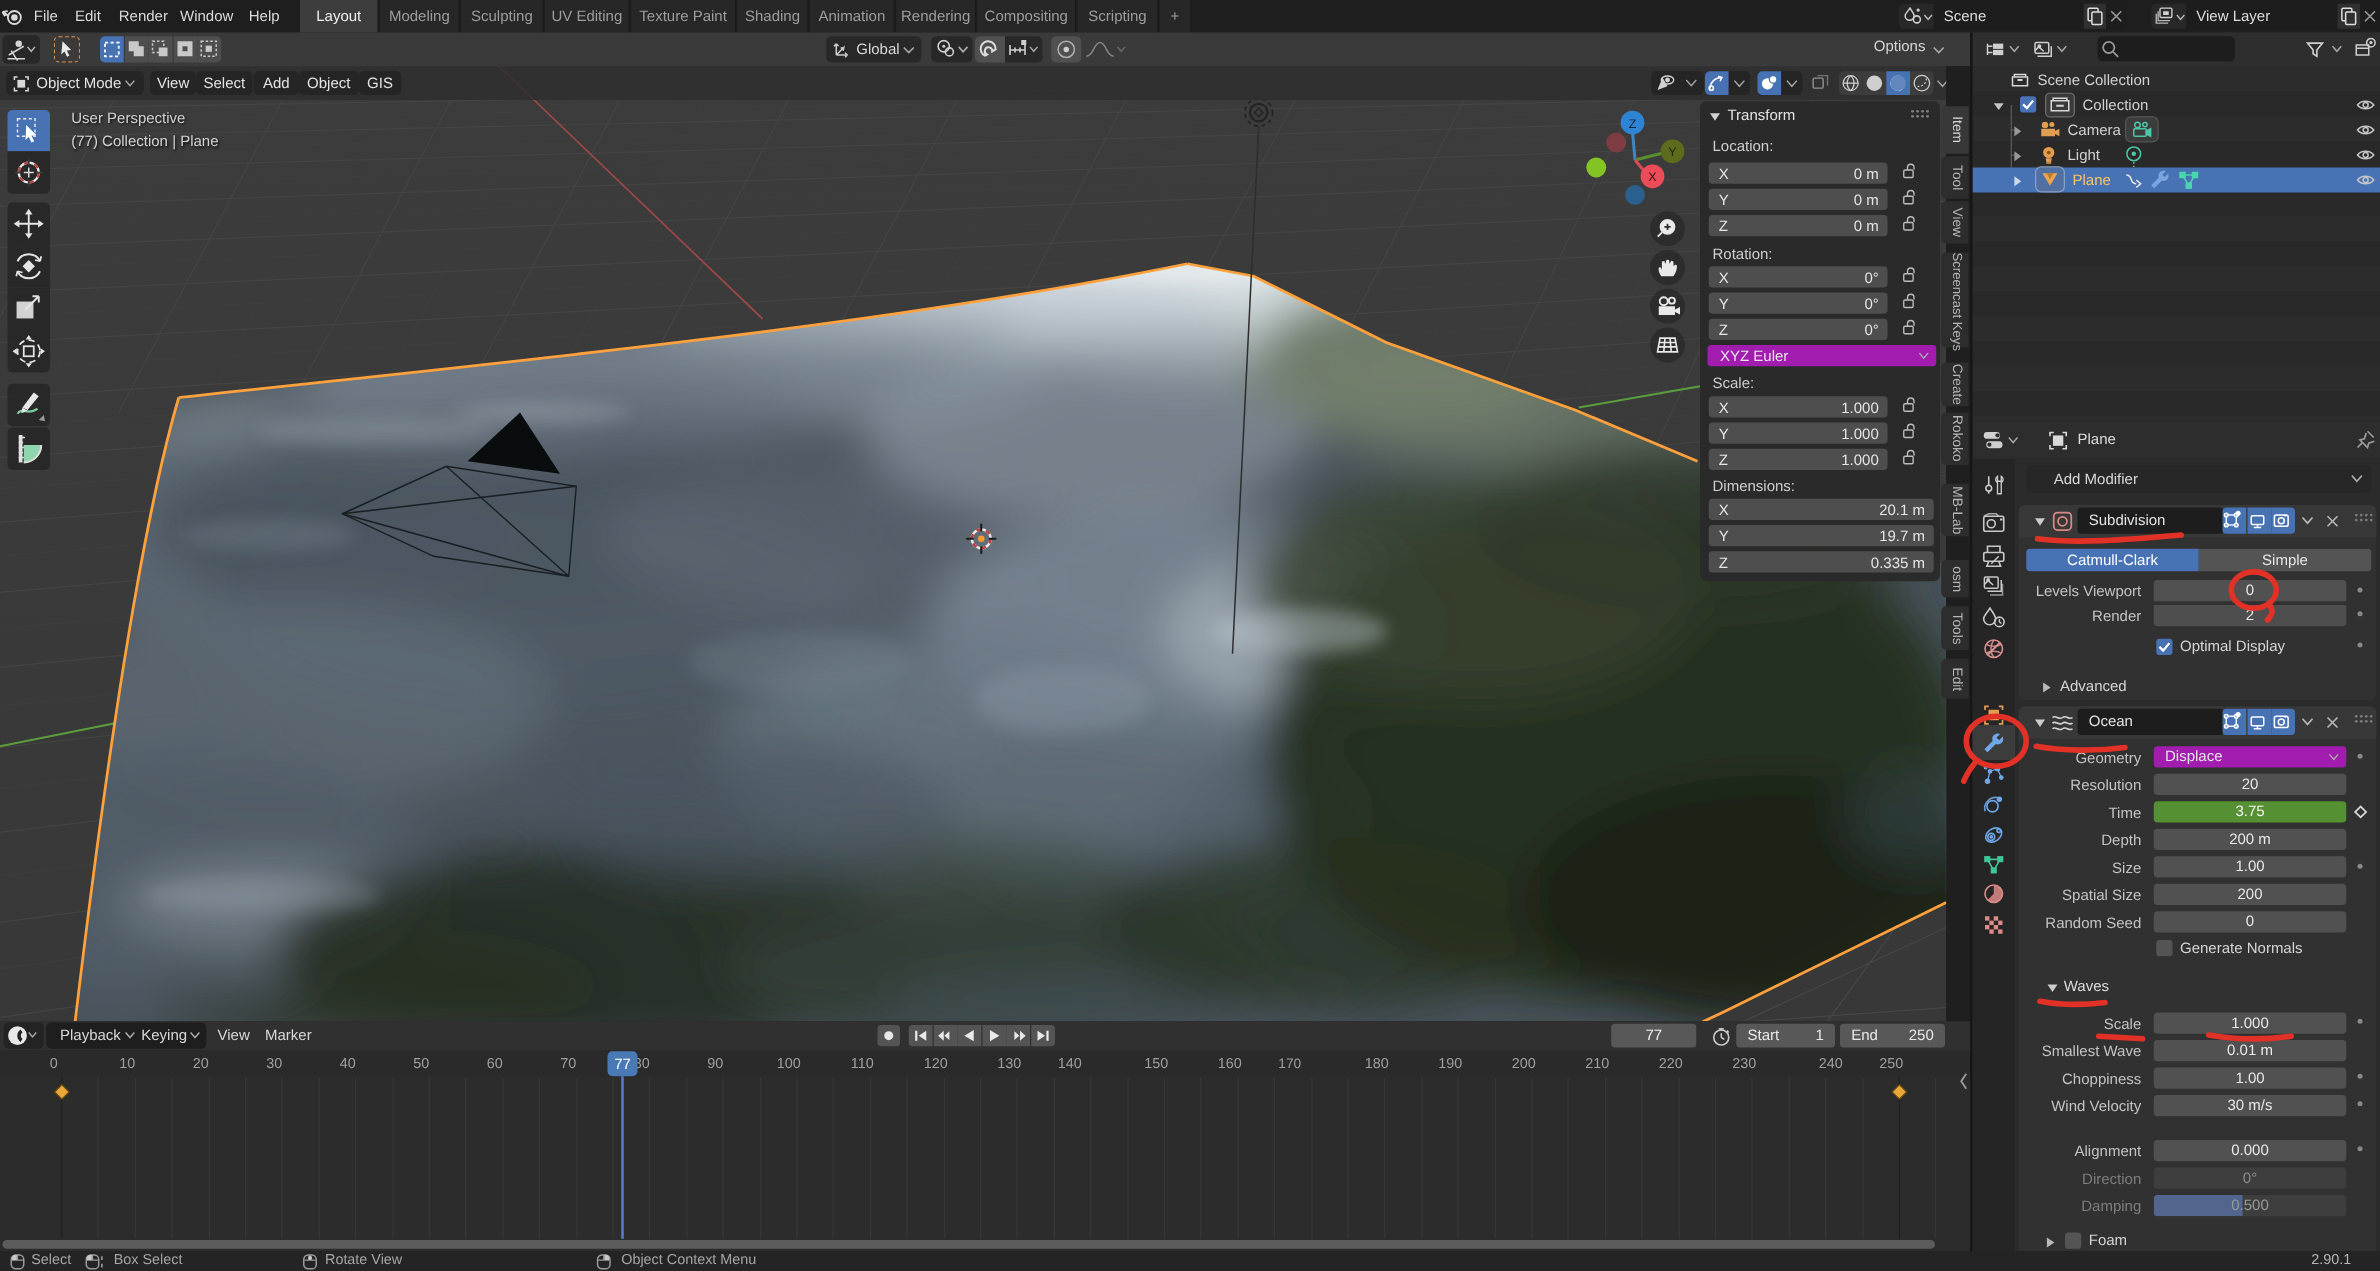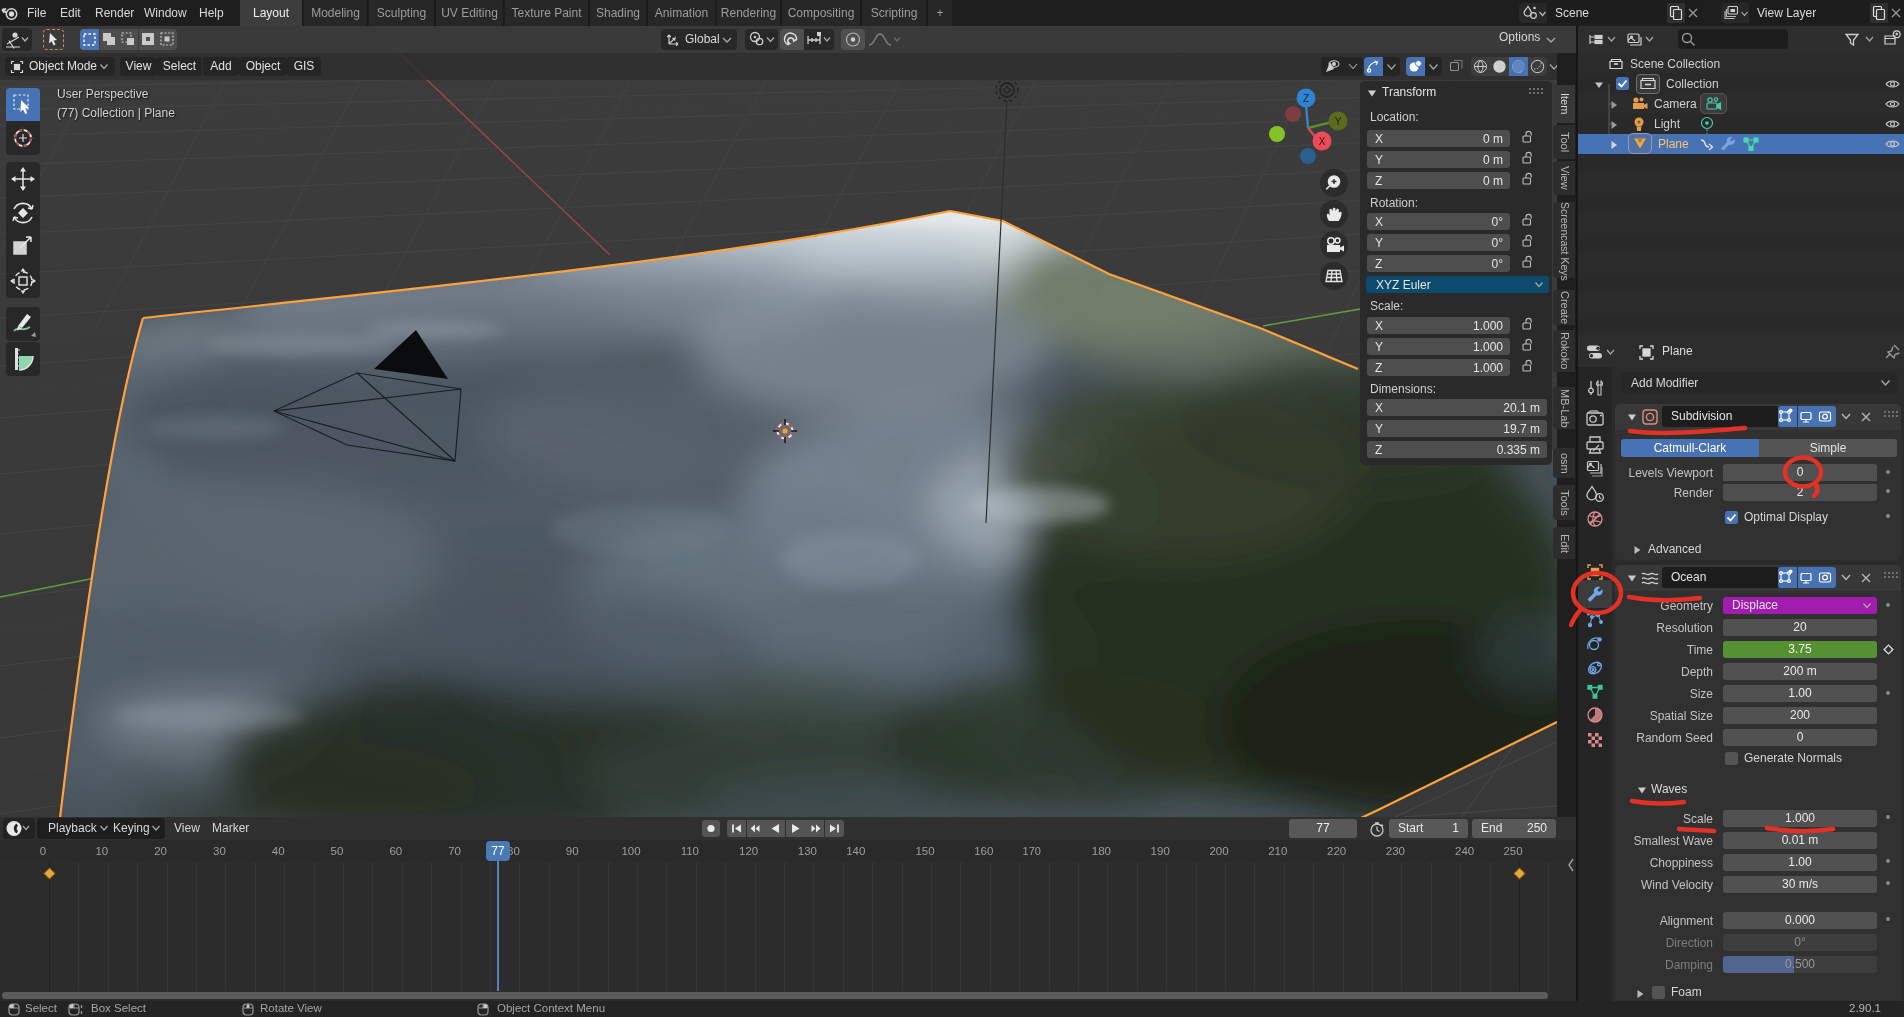--- a/index.html
+++ b/index.html
@@ -579,21 +579,21 @@
         <span class="vv">0°</span>
       </span>
   <span class="npfld" style="top:153px;width:143px">
         <span class="ax">Y</span>
         <span class="vv">0°</span>
       </span>
   <span class="npfld" style="top:174px;width:143px">
         <span class="ax">Z</span>
         <span class="vv">0°</span>
       </span>
-  <span class="npfld" style="top:195px;left:6px;width:183px;background:#0c4a6e">
+  <span class="npfld" style="top:195px;left:6px;width:183px;background:#a21caf">
         <span class="ax" style="left:10px">XYZ Euler</span>
     <svg class="abs" style="right:5px;top:5px" width="10" height="8" viewBox="0 0 10 8">
           <path d="M1.5,1.5 l3.5,4 l3.5,-4" stroke="#aaa" fill="none" stroke-width="1.2"></path>
         </svg>
       </span>
   <span class="nplbl" style="top:218px">Scale:</span>
   <span class="npfld" style="top:236px;width:143px">
         <span class="ax">X</span>
         <span class="vv">1.000</span>
       </span>
@@ -1004,21 +1004,21 @@
           <rect x="-7" y="0" width="3.5" height="3.5"></rect>
           <rect x="0" y="0" width="3.5" height="3.5"></rect>
           <rect x="-3.5" y="3.5" width="3.5" height="3.5"></rect>
           <rect x="3.5" y="3.5" width="3.5" height="3.5"></rect>
         </g>
       </g>
   </svg>
 
   <div class="abs" style="left:34px;top:30px;width:292px;height:634px;background:#2b2b2b"></div>
 
-  <span class="abs" style="left:43px;top:35px;width:276px;height:22px;background:#272727;border-radius:4px;color:#d8d8d8;line-height:22px"><span style="margin-left:10px">Add Modifier</span>
+  <span class="abs" style="left:43px;top:35px;width:276px;height:22px;background:#272727;border-radius:4px;color:#d8d8d8;line-height:22px"><span style="margin-left:22px">Add Modifier</span>
     <svg class="abs" style="right:6px;top:7px" width="11" height="9" viewBox="0 0 11 9">
         <path d="M1.5,1.5 l4,4.5 l4,-4.5" stroke="#aaa" fill="none" stroke-width="1.3"></path>
       </svg>
   </span>
 
   <div class="abs" style="left:37px;top:67px;width:286px;height:156px;background:#313131;border-radius:5px"></div>
   <div class="abs" style="left:37px;top:67px;width:286px;height:26px;background:#383838;border-radius:5px 5px 0 0"></div>
   <svg class="abs" style="left:49px;top:75px" width="10" height="10" viewBox="0 0 10 10">
       <path d="M1,2.5 h8 l-4,6 Z" fill="#cccccc"></path>
     </svg>

